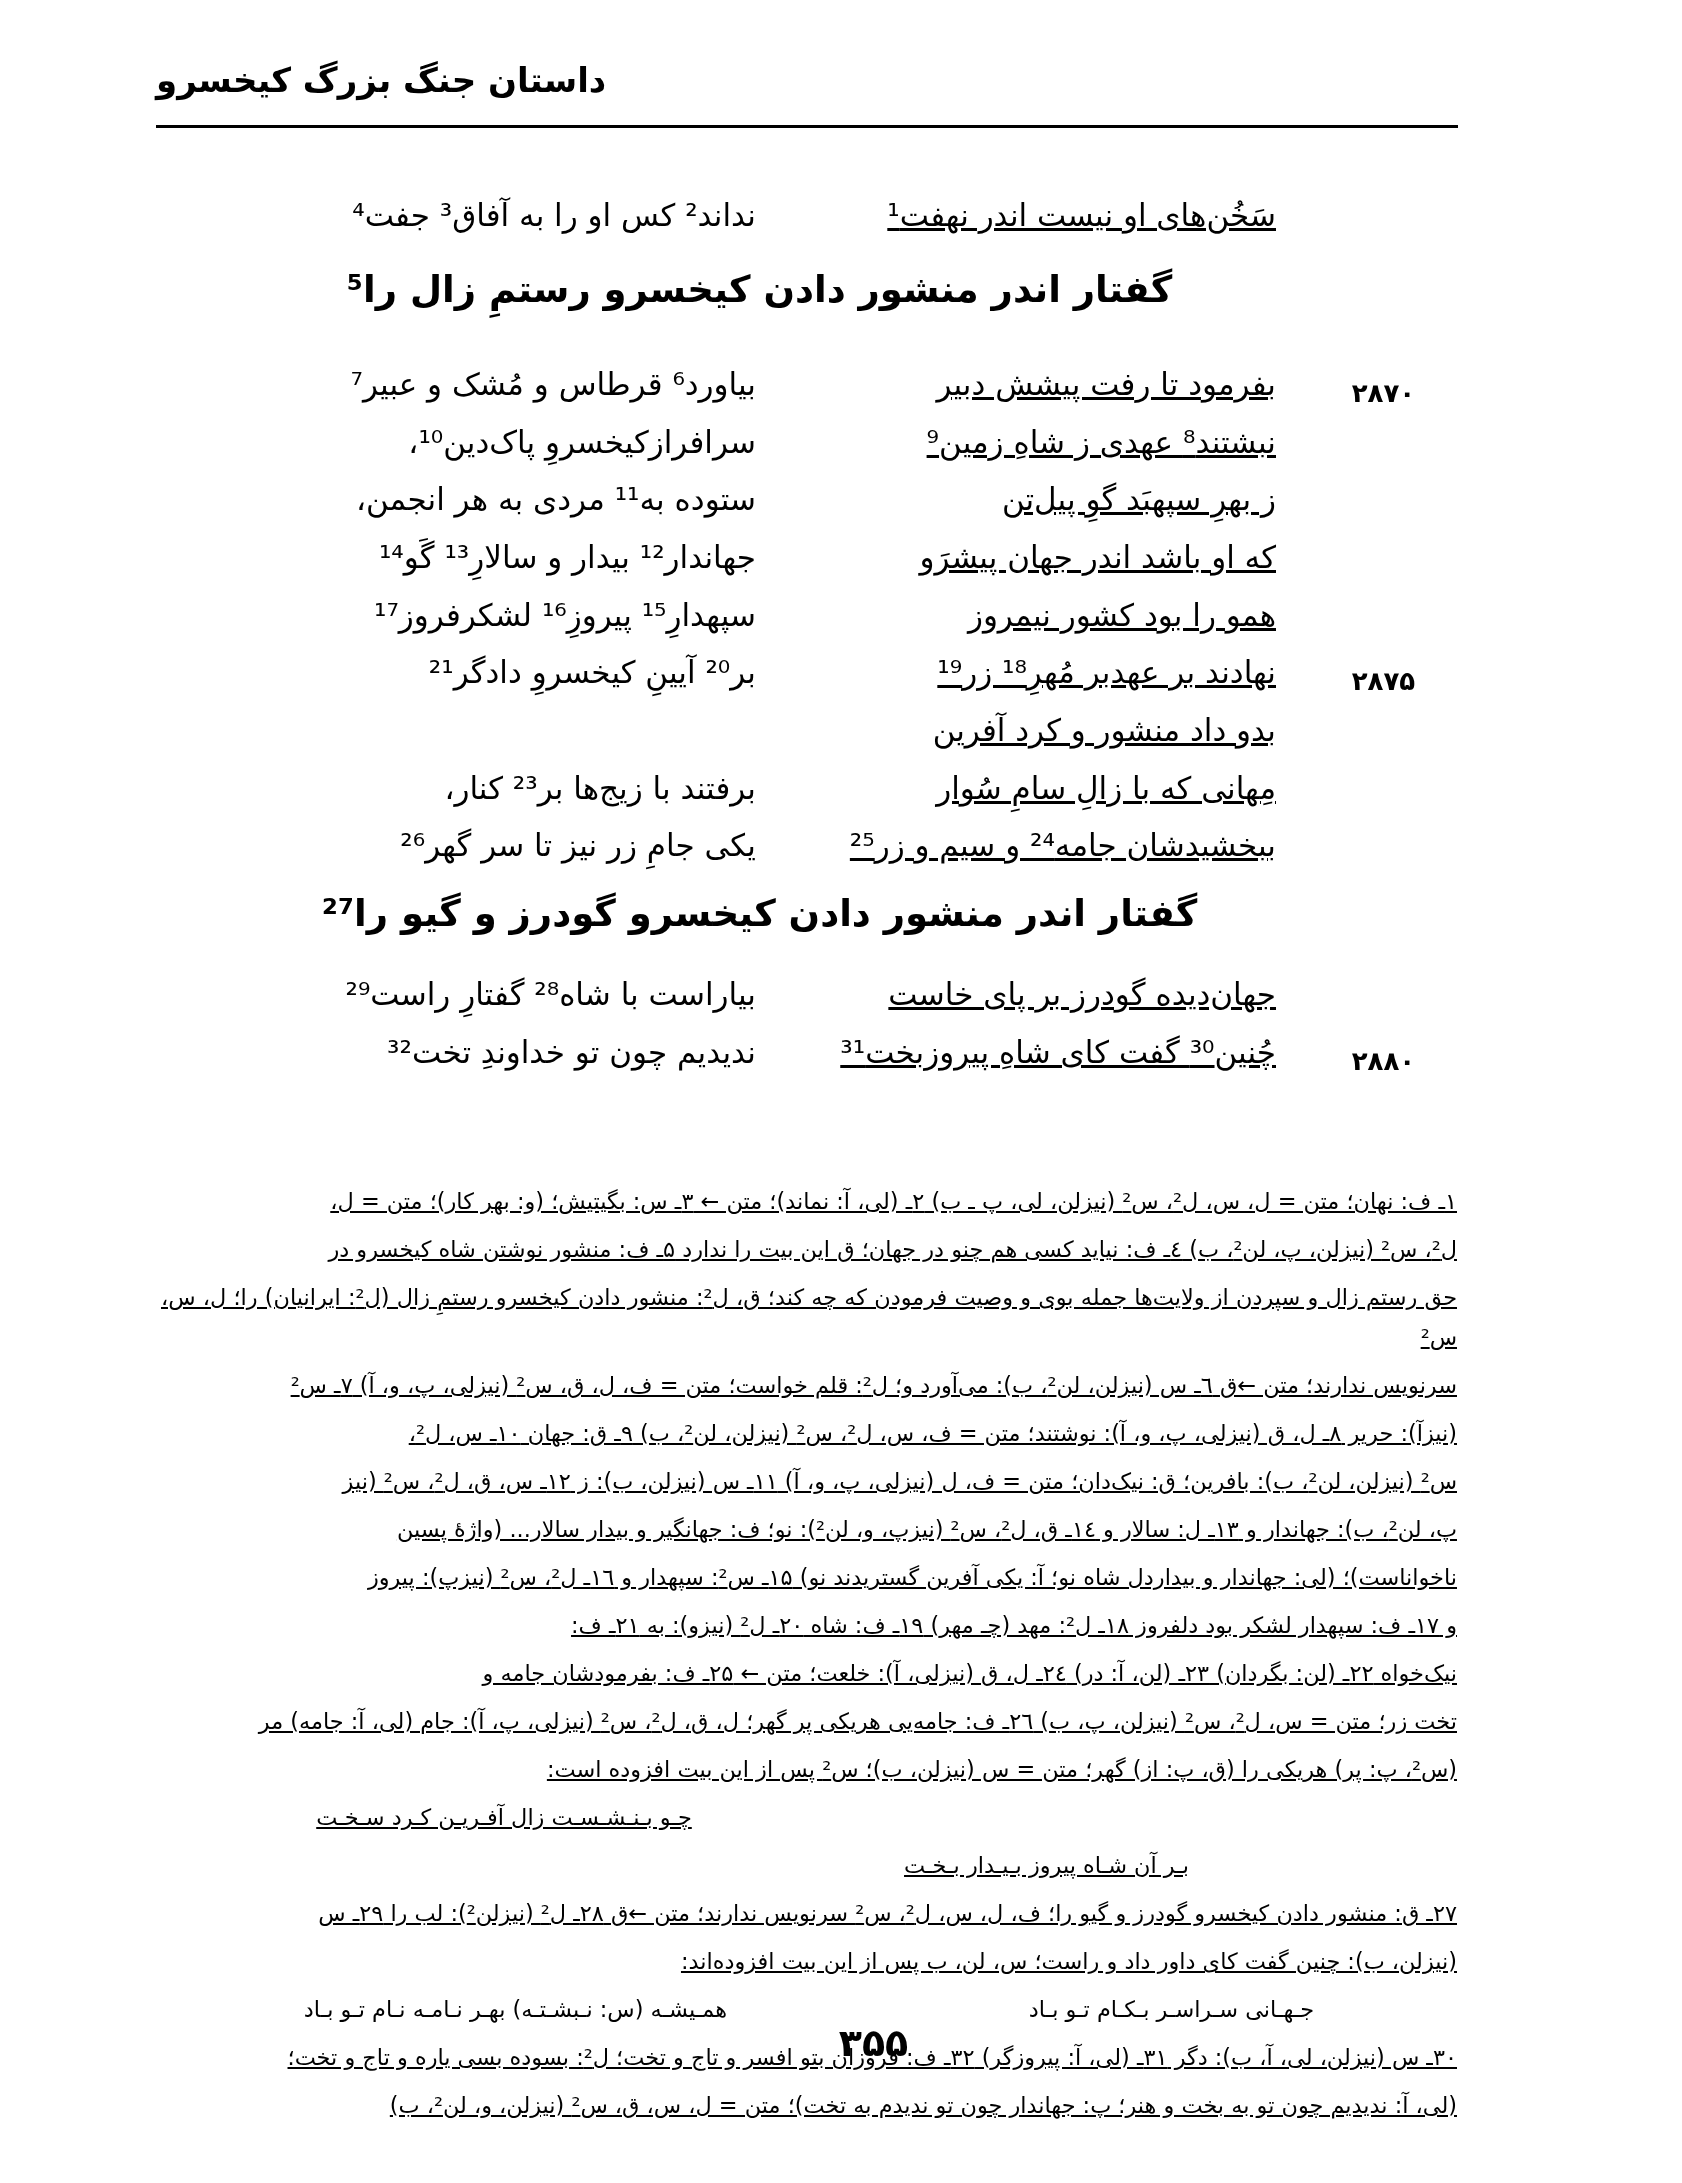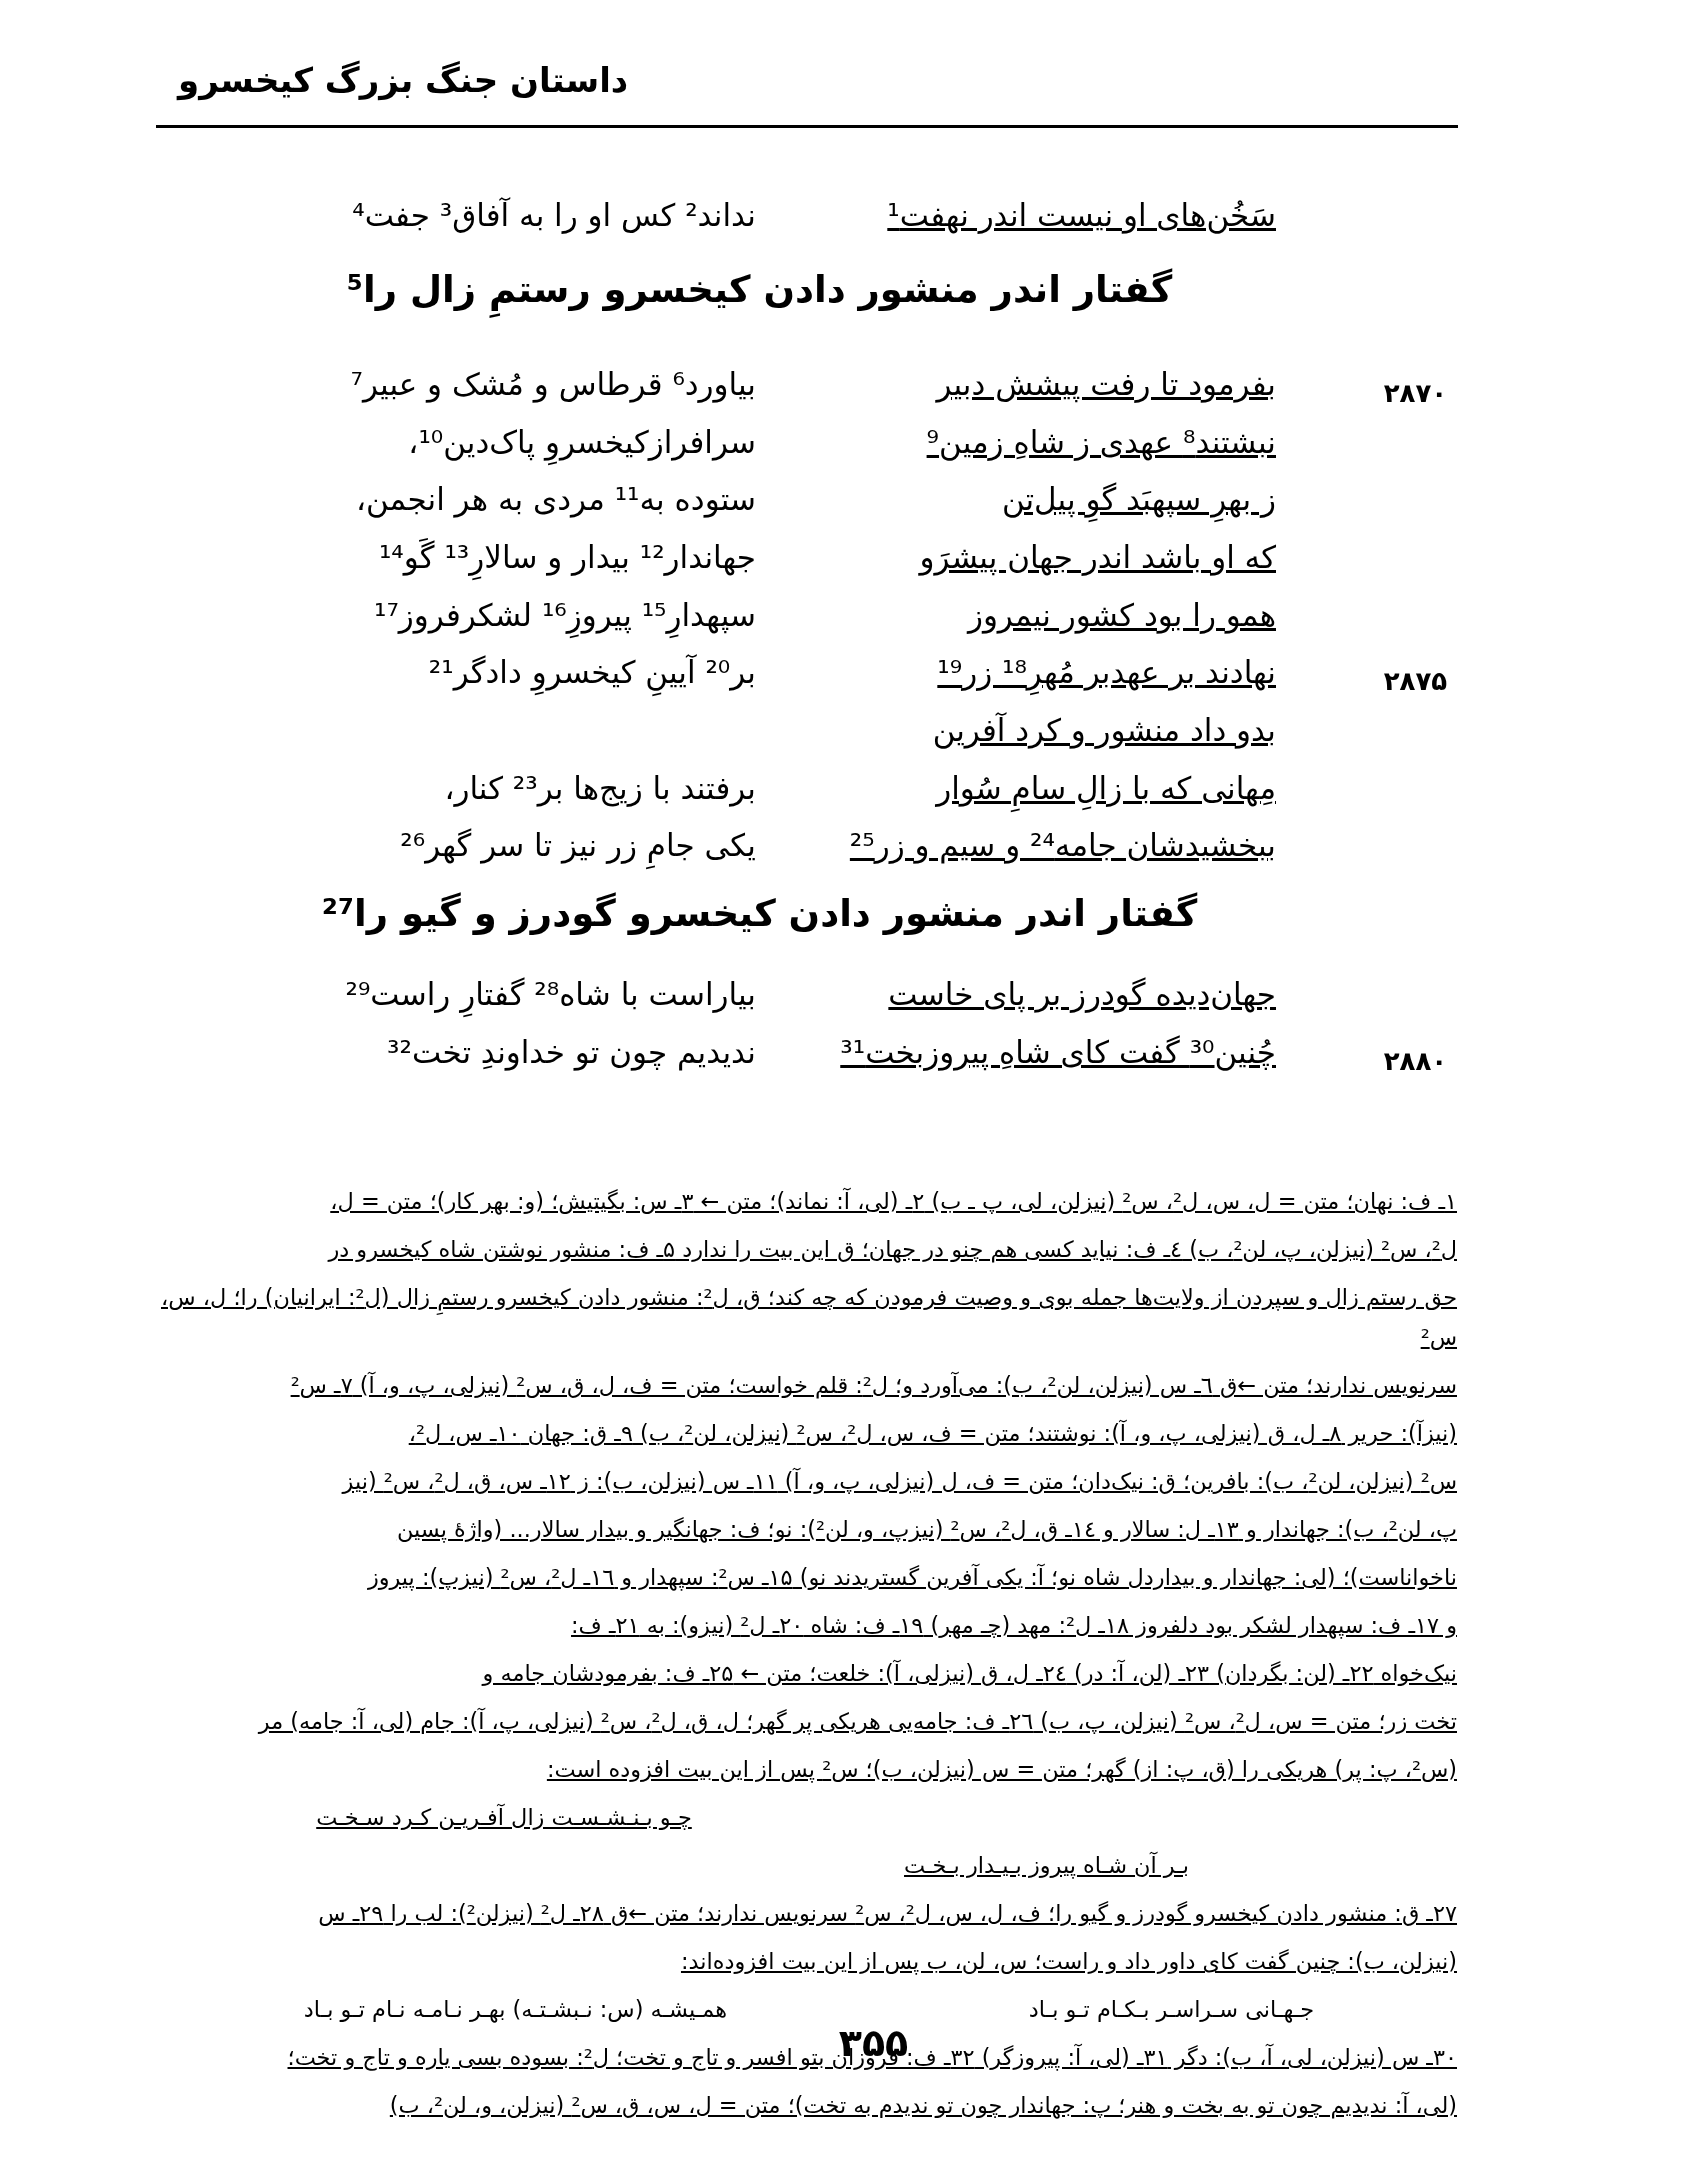--- a/index.html
+++ b/index.html
@@ -1,20 +1,20 @@
 <!DOCTYPE html>
 <html style="font-size:11px"><head>
 <meta charset="utf-8">
 <style>
   html, body { margin:0; padding:0; background:#ffffff; }
   body { width:1683px; height:2183px; position:relative; overflow:hidden; color:#000; font-family:"DejaVu Sans", sans-serif; }
-  .running-head { position:absolute; top:60px; left:156px; font-size:34px; font-weight:bold; direction:rtl; white-space:nowrap;margin-left:22px; }
+  .running-head { position:absolute; top:60px; left:156px; font-size:34px; font-weight:bold; direction:rtl; white-space:nowrap; }
   .head-rule { position:absolute; top:125px; left:156px; width:1302px; height:2.7px; background:#000; }
   .verse-row { position:absolute; left:0; width:1683px; height:54px; direction:rtl; }
-  .verse-row .num { position:absolute; left:1346px; width:75px; text-align:center; font-size:26px; font-weight:bold; top:12.2px;margin-left:32px; }
+  .verse-row .num { position:absolute; left:1346px; width:75px; text-align:center; font-size:26px; font-weight:bold; top:12.2px; }
   .verse-row .h1 { position:absolute; right:407px; width:461px; text-align:right; font-size:31px; white-space:nowrap;text-decoration:underline; }
   .verse-row .h2 { position:absolute; left:308px; width:448px; text-align:right; font-size:31px; white-space:nowrap; }
   .section-title { position:absolute; left:0; width:1519px; text-align:center; font-size:37px; font-weight:bold; direction:rtl; white-space:nowrap; }
   .footnotes { position:absolute; top:1173px; left:153px; width:1312px; direction:rtl; text-align:justify; font-size:22.4px; line-height:40px; }
   .footnotes p { margin:8px;text-decoration:underline; }
   .fn-verse { text-align:center; letter-spacing:2.7px; }
   .page-number { position:absolute; top:2021px; left:0; width:1683px; text-align:center; font-size:38px; font-weight:bold;margin-left:32px; }
 </style>
 </head>
 <body>

